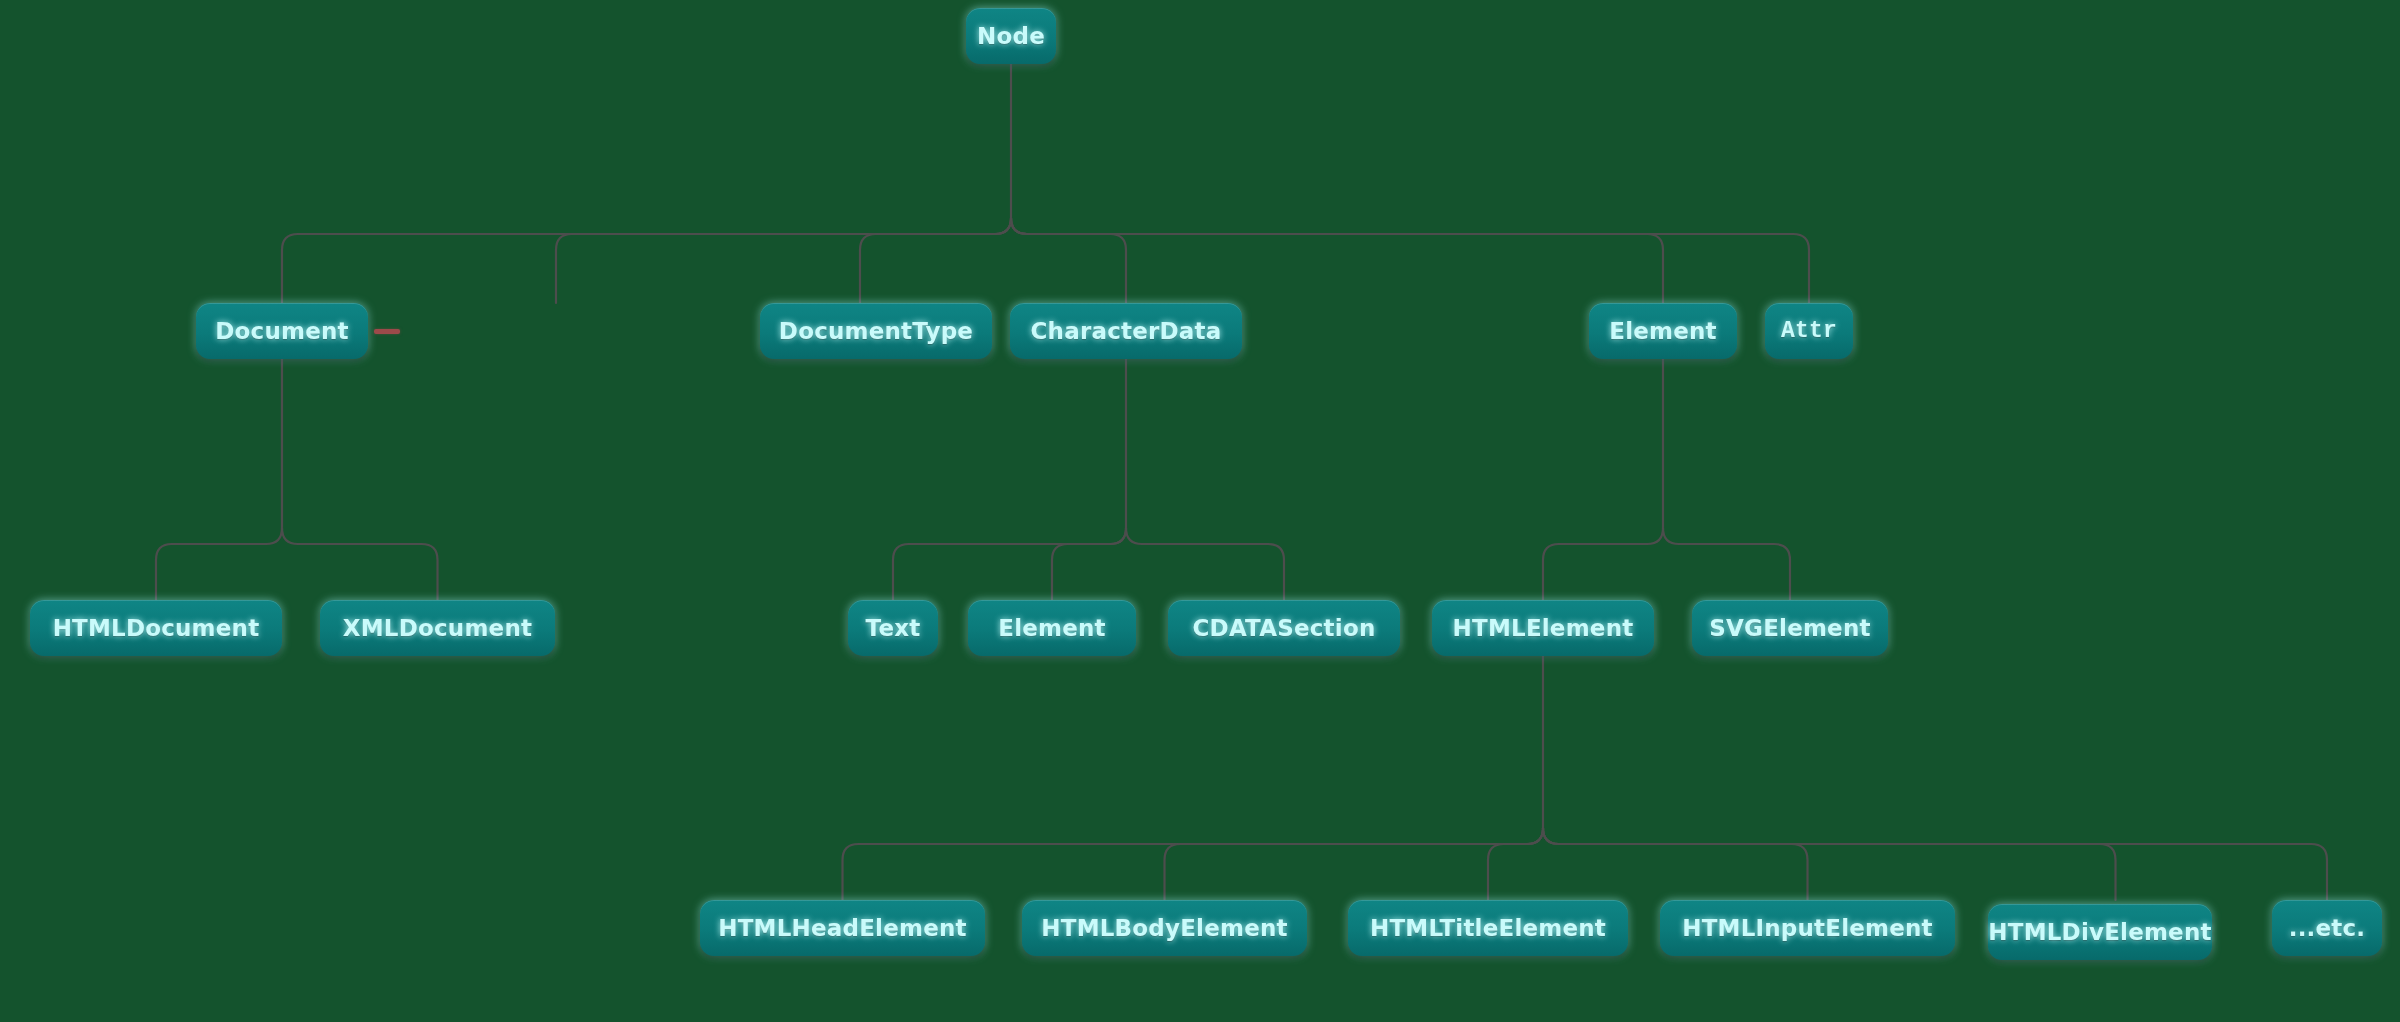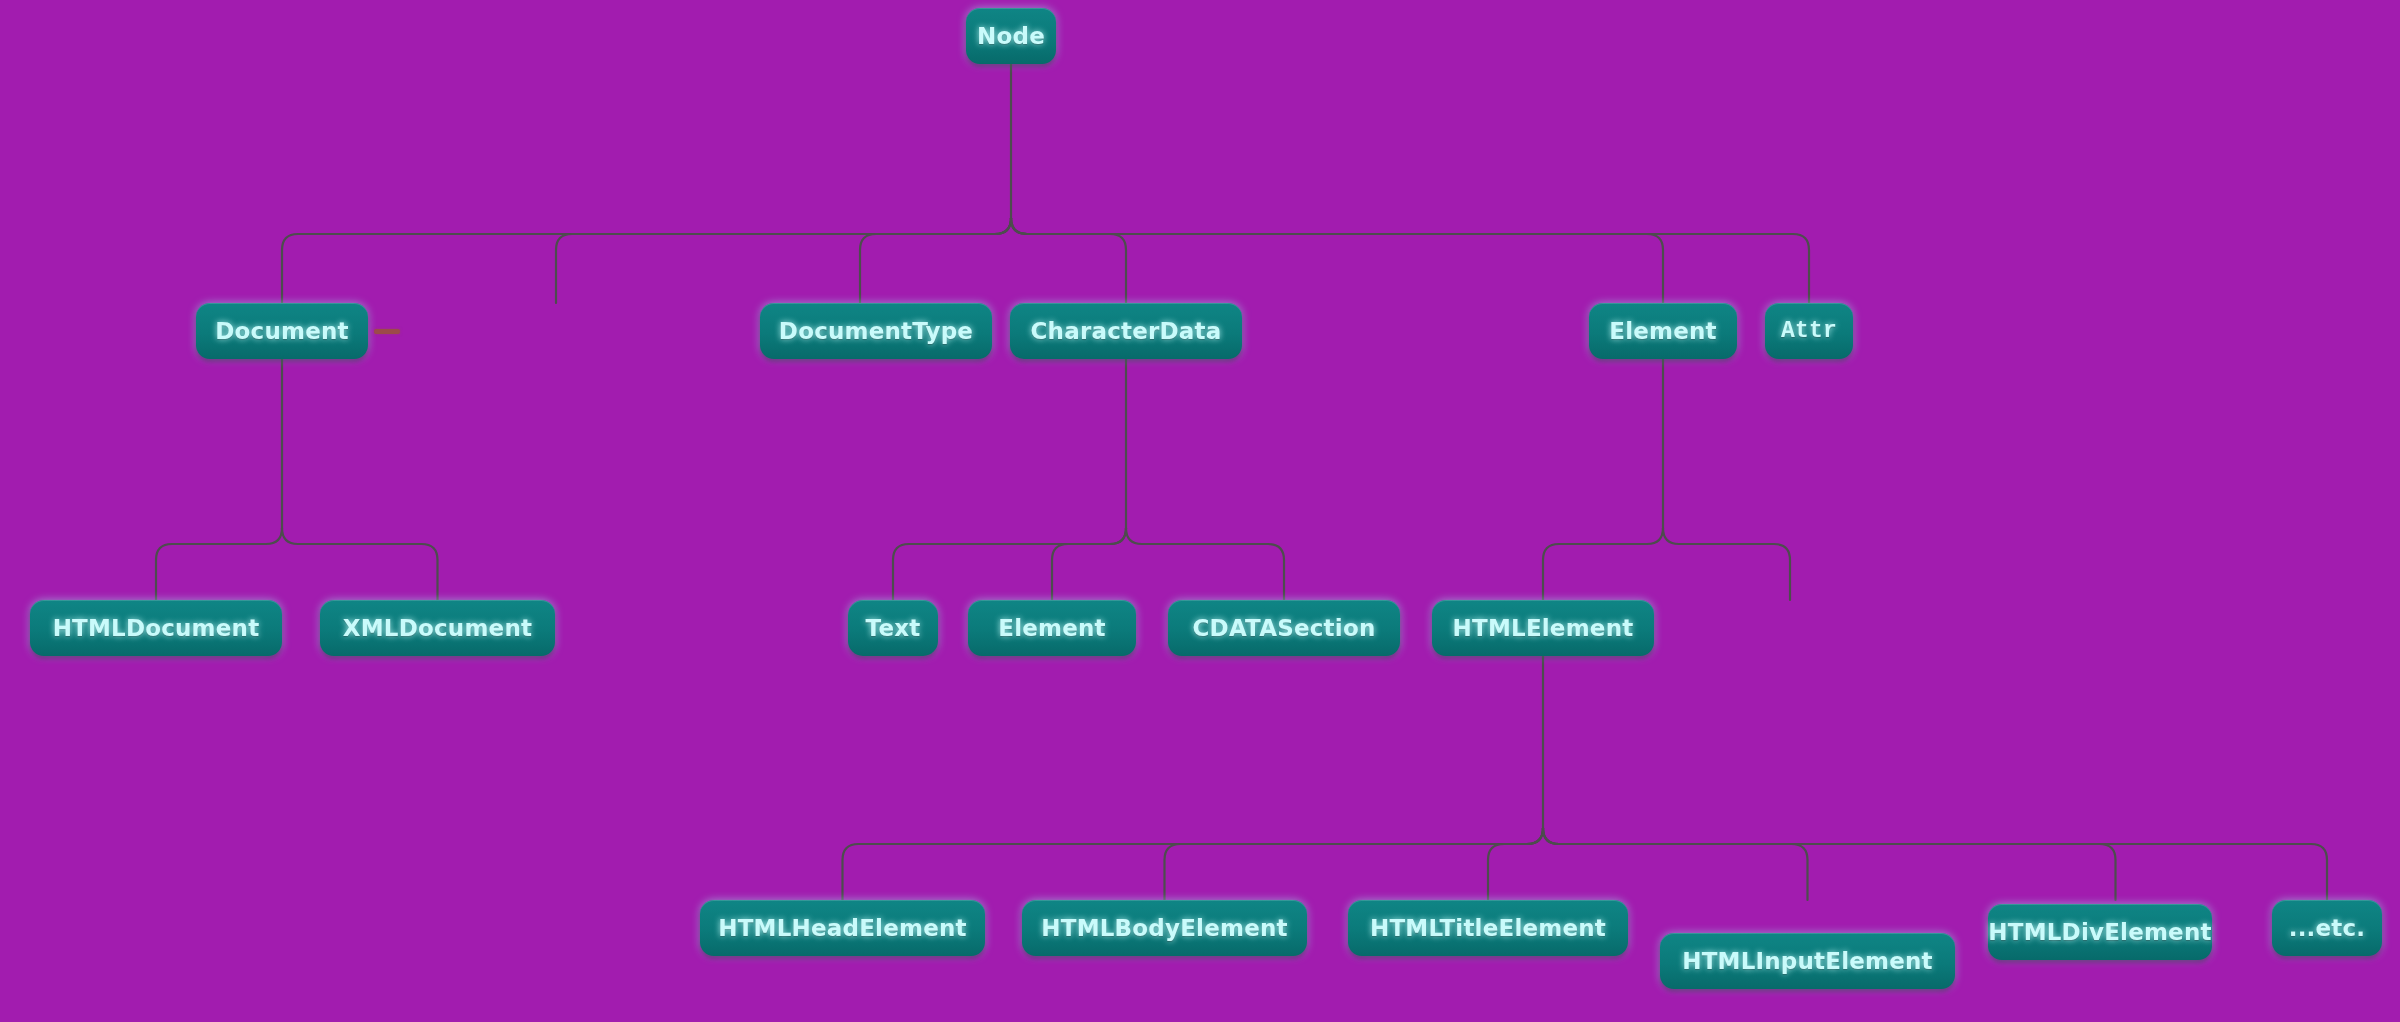--- a/index.html
+++ b/index.html
@@ -5,21 +5,21 @@
 <style>
   html, body {
     margin: 0;
     padding: 0;
     background: #ffffff;
   }
   #stage {
     position: relative;
     width: 2400px;
     height: 1022px;
-    background: #a21caf;
+    background: #14532d;
     overflow: hidden;
     font-family: "DejaVu Sans", "Liberation Sans", sans-serif;
   }
   #edges {
     position: absolute;
     left: 0;
     top: 0;
     width: 2400px;
     height: 1022px;
     pointer-events: none;
@@ -118,30 +118,33 @@
     </div>
     <div class="node" style="left: 968px; top: 600px; width: 168px;">
       <span class="node-label">Element</span>
     </div>
     <div class="node" style="left: 1168px; top: 600px; width: 232px;">
       <span class="node-label">CDATASection</span>
     </div>
     <div class="node" style="left: 1432px; top: 600px; width: 222px;">
       <span class="node-label">HTMLElement</span>
     </div>
+    <div class="node" style="left: 1692px; top: 600px; width: 196px;">
+      <span class="node-label">SVGElement</span>
+    </div>
     <div class="node" style="left: 700px; top: 900px; width: 285px;">
       <span class="node-label">HTMLHeadElement</span>
     </div>
     <div class="node" style="left: 1022px; top: 900px; width: 285px;">
       <span class="node-label">HTMLBodyElement</span>
     </div>
     <div class="node" style="left: 1348px; top: 900px; width: 280px;">
       <span class="node-label">HTMLTitleElement</span>
     </div>
-    <div class="node" style="left: 1660px; top: 900px; width: 295px; margin-top: 33px;">
+    <div class="node" style="left: 1660px; top: 900px; width: 295px;">
       <span class="node-label">HTMLInputElement</span>
     </div>
     <div class="node" style="left: 1988px; top: 904px; width: 224px;">
       <span class="node-label">HTMLDivElement</span>
     </div>
     <div class="node" style="left: 2272px; top: 900px; width: 110px;">
       <span class="node-label">...etc.</span>
     </div>
     <div class="assoc-dash" style="left: 374px; width: 26px; top: 329px;"></div>
   </div>

